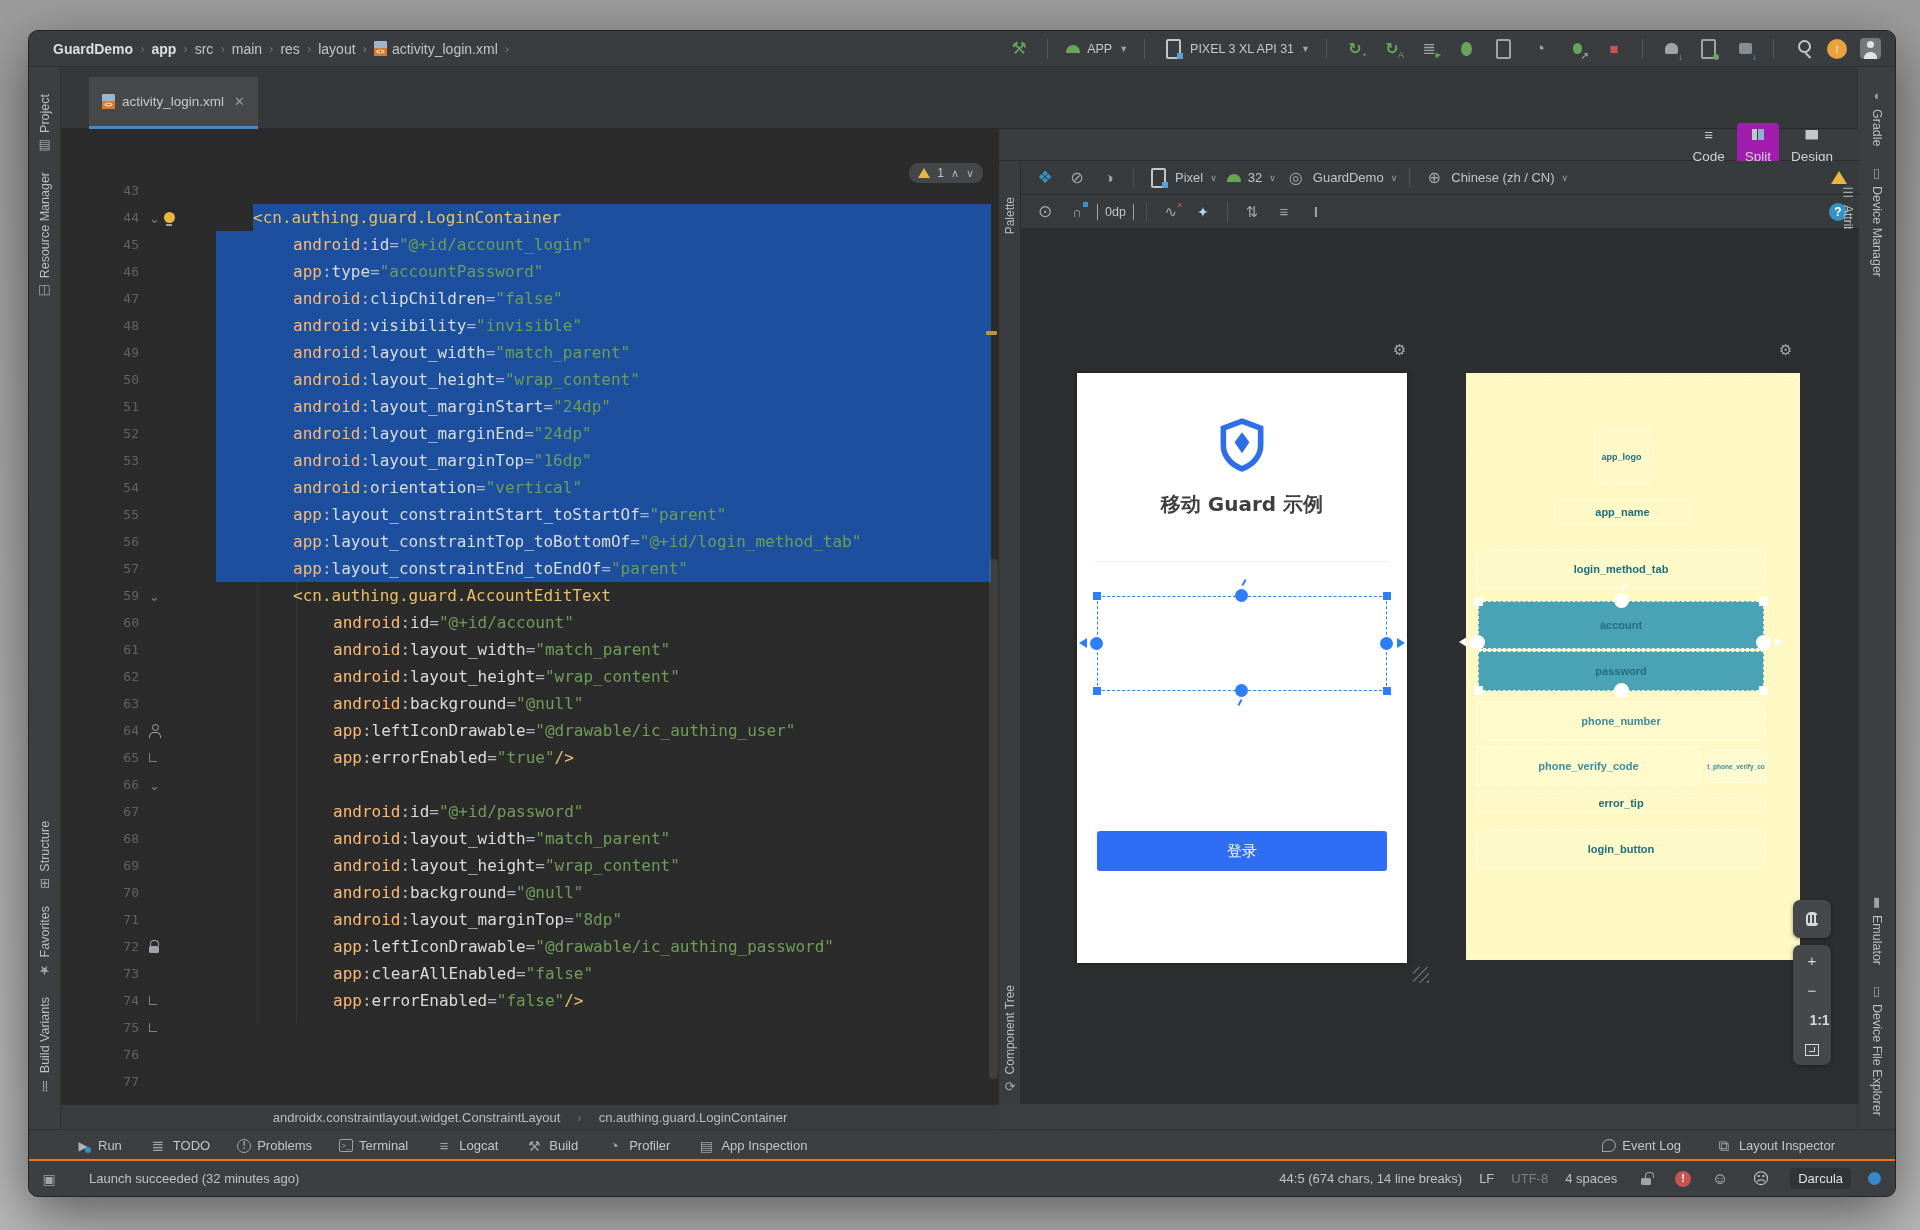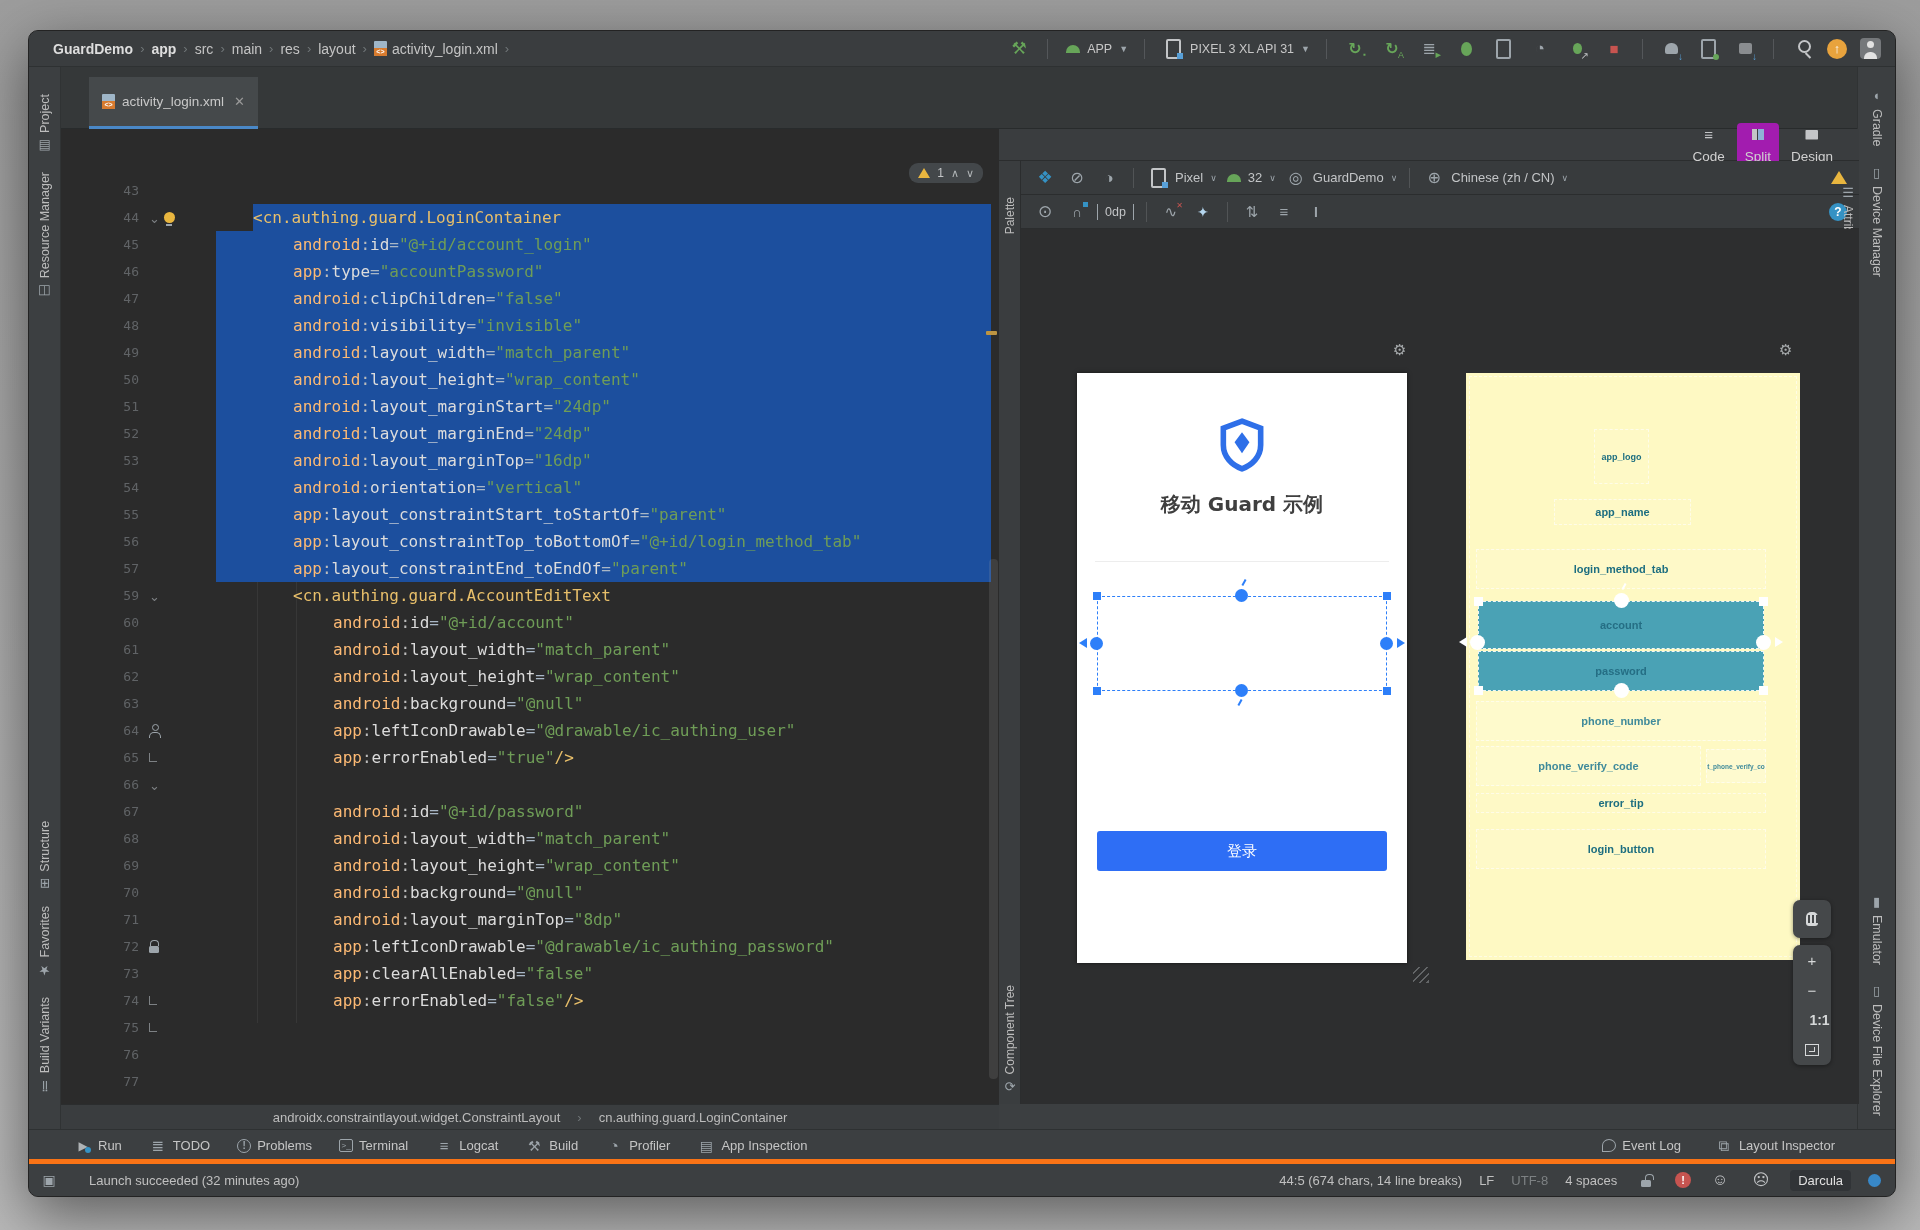--- a/index.html
+++ b/index.html
@@ -220,21 +220,21 @@
   .i-problems::before{content:"!";}
   .i-terminal{border:1.5px solid #9da5ab;border-radius:2px;width:14px;height:13px;font-size:8px;color:#9da5ab;}
   .i-terminal::before{content:">_";}
   .i-logcat::before{content:"≡";font-size:15px;}
   .i-build::before{content:"⚒";font-size:14px;}
   .i-profiler::before{content:"◔";font-size:15px;}
   .i-app-inspection::before{content:"▤";font-size:14px;}
   .i-event-log{width:14px;height:13px;border:1.5px solid #9da5ab;border-radius:50% 50% 50% 0;}
   .i-layout-inspector::before{content:"⧉";font-size:15px;}
 
-  .statusbar{position:absolute;left:0;right:0;bottom:0;height:37px;background:#3c3f41;border-top:5px solid #f97316;
+  .statusbar{position:absolute;left:0;right:0;bottom:0;height:37px;background:#3c3f41;border-top:2px solid #f97316;
     display:flex;align-items:center;font-size:13px;color:#c0c0c0;padding:0 14px 0 8px;}
   .i-switcher::before{content:"▣";color:#9da5ab;font-size:14px;}
   .sb-msg{margin-left:28px;}
   .sb-right{margin-left:auto;display:flex;align-items:center;gap:17px;}
   .dim{color:#7d8183;}
   .i-unlock{display:flex;flex-direction:column;align-items:center;}
   .i-unlock::before{content:"";width:7px;height:5px;border:1.5px solid #9da5ab;border-bottom:none;border-radius:4px 4px 0 0;margin-left:6px;}
   .i-unlock::after{content:"";width:10px;height:7px;background:#9da5ab;border-radius:1.5px;}
   .i-error-dot{width:16px;height:16px;border-radius:50%;background:#c75450;color:#fff;font-size:11px;font-weight:bold;}
   .i-error-dot::before{content:"!";}

